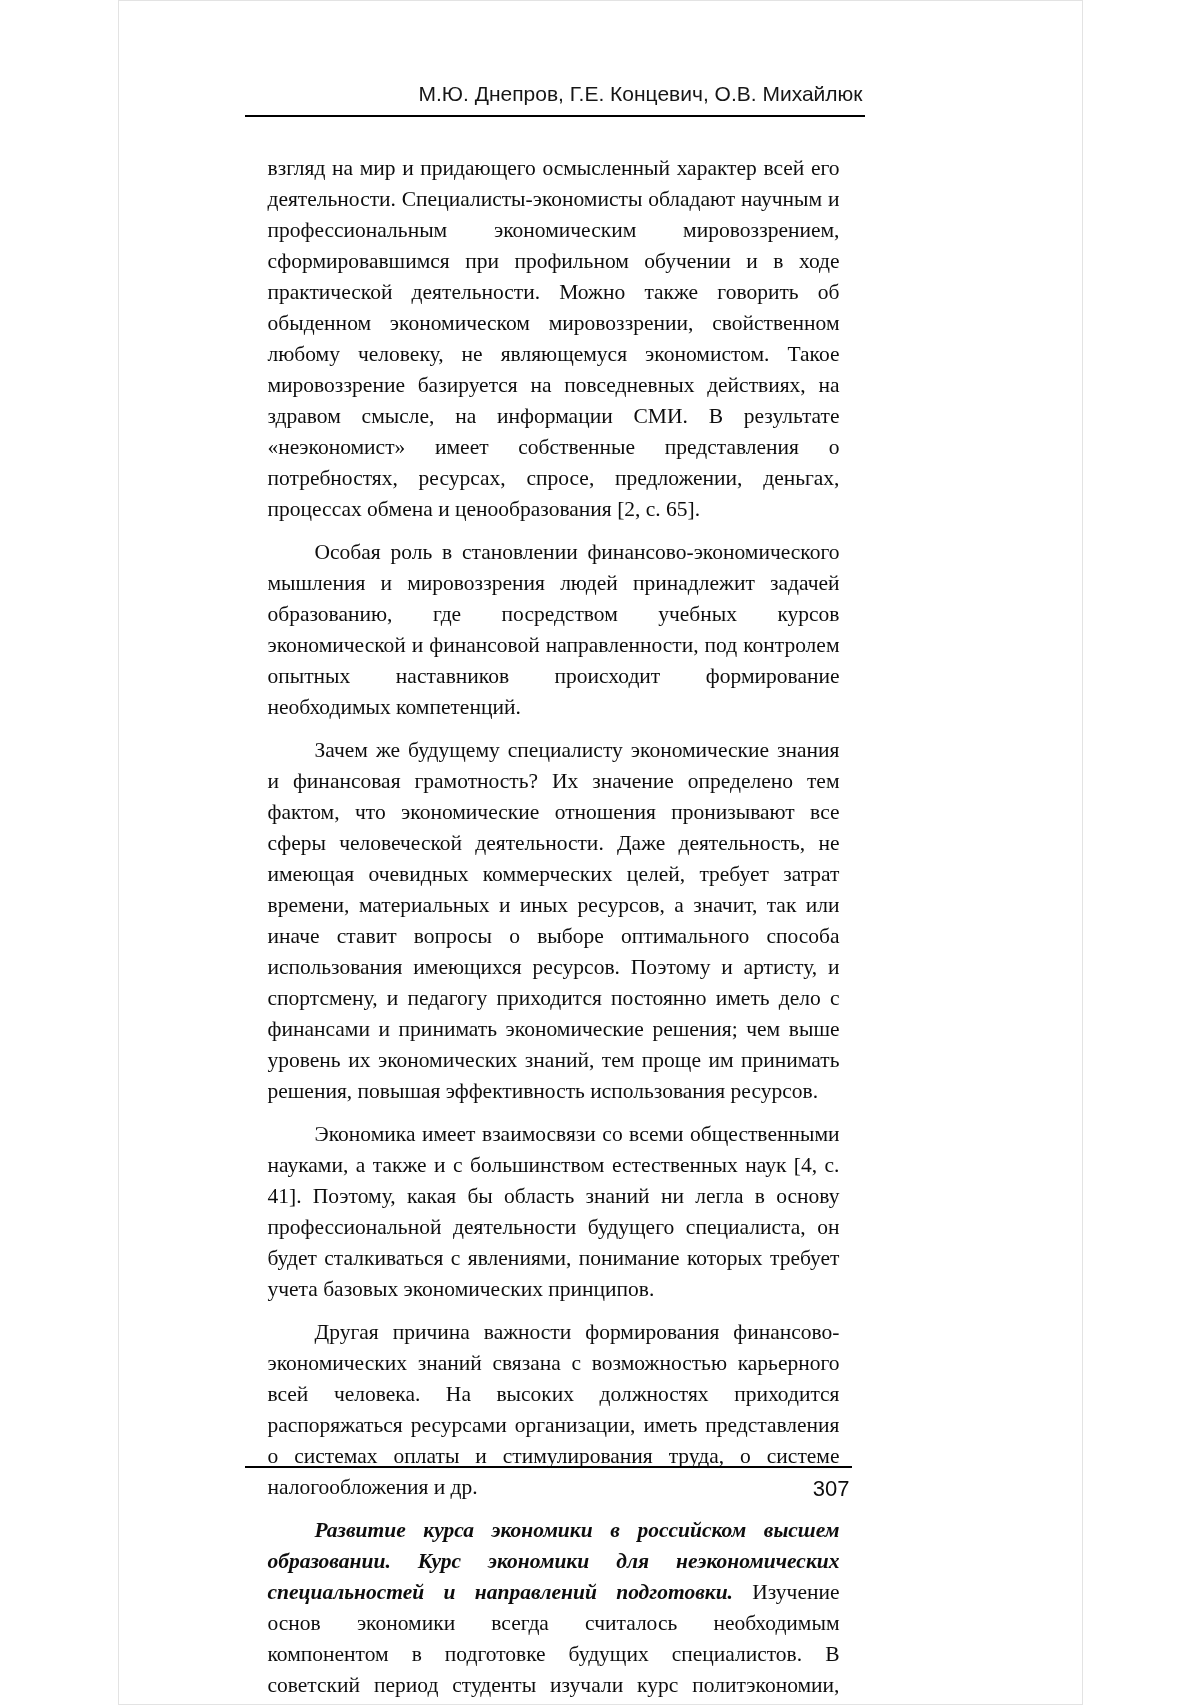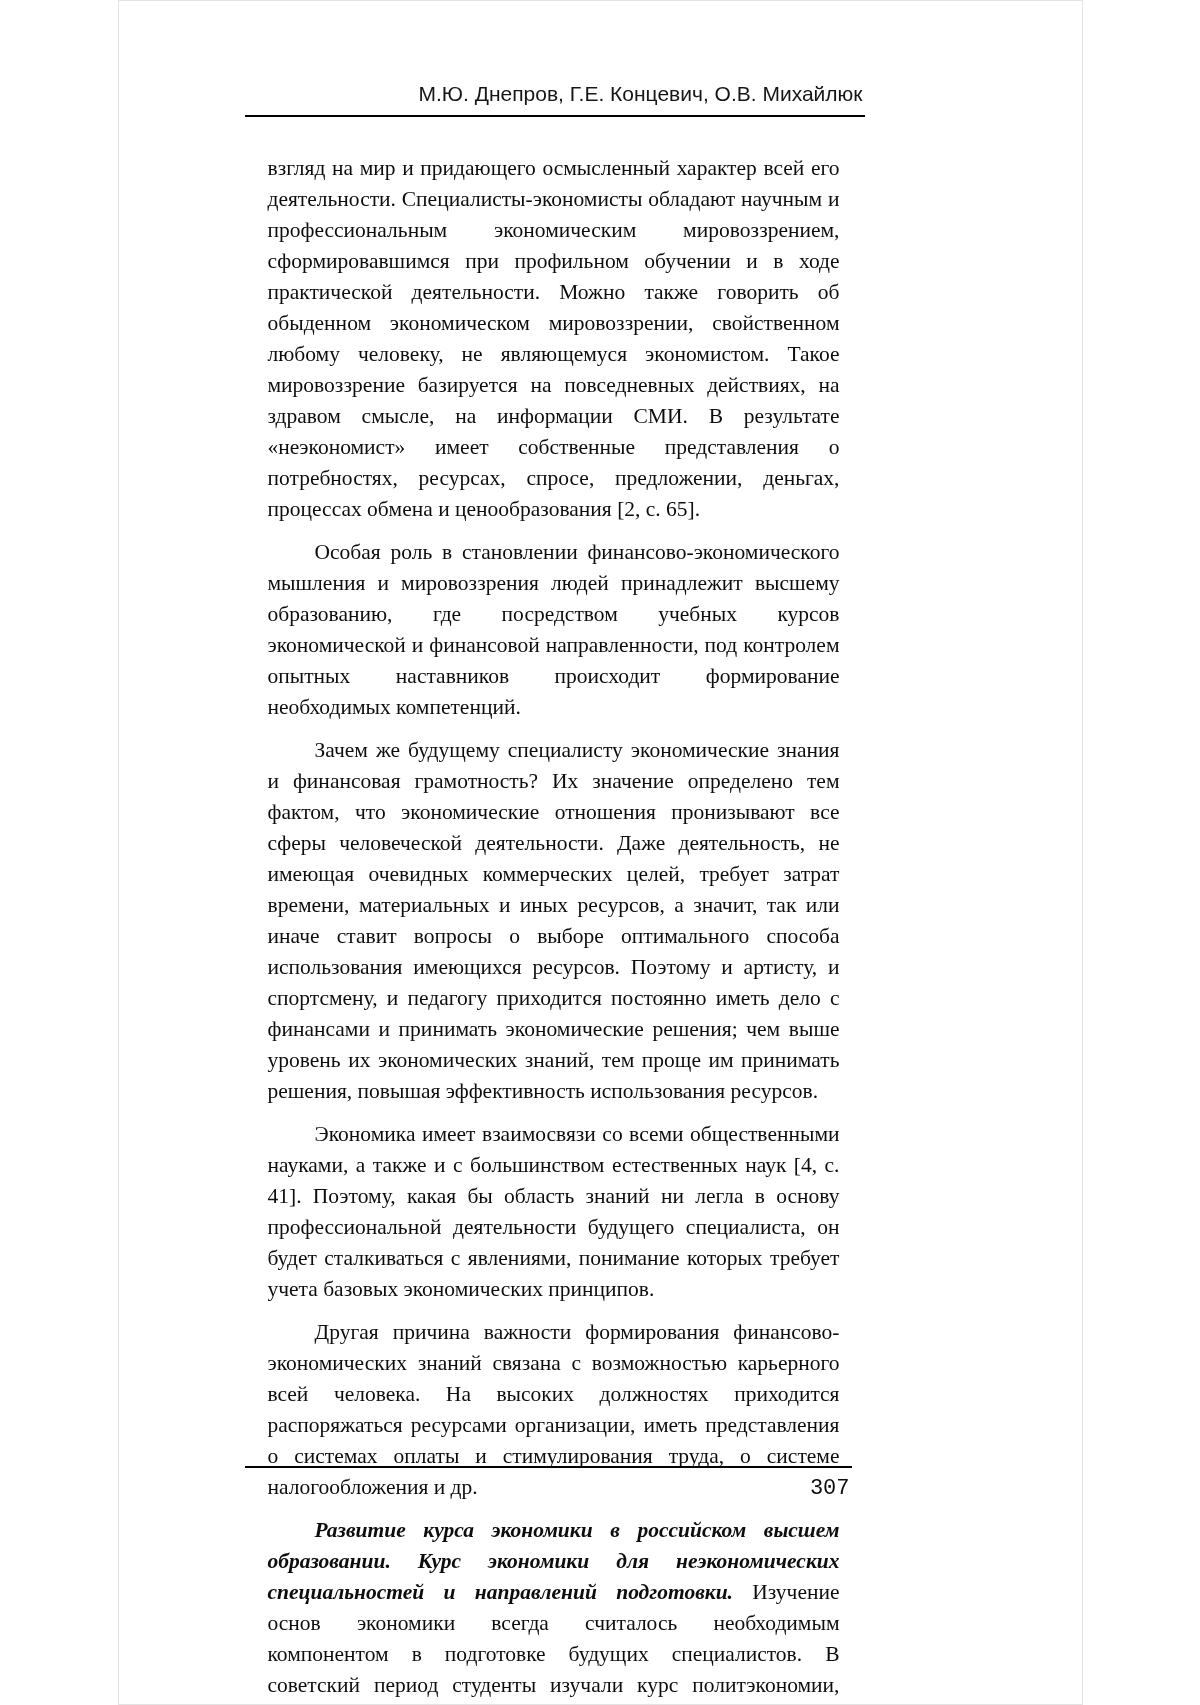--- a/index.html
+++ b/index.html
@@ -66,38 +66,38 @@
     right: 231px;
     top: 1466px;
     height: 2px;
     background: #000000;
   }
   .page-number {
     position: absolute;
     right: 233px;
     top: 1476px;
     font-size: 22px;
-    font-family: Liberation Mono, monospace;
+    font-family: Liberation Sans, sans-serif;
     color: #0d0d0d;
   }
 </style>
 </head>
 <body>
 
 <div class="page">
 
   <div class="running-head">М.Ю. Днепров, Г.Е. Концевич, О.В. Михайлюк</div>
 
   <div class="header-rule"></div>
 
   <div class="content">
 
     <p class="para no-indent">взгляд на мир и придающего осмысленный характер всей его деятельности. Специалисты-экономисты обладают научным и профессиональным экономическим мировоззрением, сформировавшимся при профильном обучении и в ходе практической деятельности. Можно также говорить об обыденном экономическом мировоззрении, свойственном любому человеку, не являющемуся экономистом. Такое мировоззрение базируется на повседневных действиях, на здравом смысле, на информации СМИ. В результате «неэкономист» имеет собственные представления о потребностях, ресурсах, спросе, предложении, деньгах, процессах обмена и ценообразования [2, с. 65].</p>
 
-    <p class="para">Особая роль в становлении финансово-экономического мышления и мировоззрения людей принадлежит высшему образованию, где посредством учебных курсов экономической и финансовой направленности, под контролем опытных наставников происходит формирование необходимых компетенций.</p>
+    <p class="para">Особая роль в становлении финансово-экономического мышления и мировоззрения людей принадлежит задачей образованию, где посредством учебных курсов экономической и финансовой направленности, под контролем опытных наставников происходит формирование необходимых компетенций.</p>
 
     <p class="para">Зачем же будущему специалисту экономические знания и финансовая грамотность? Их значение определено тем фактом, что экономические отношения пронизывают все сферы человеческой деятельности. Даже деятельность, не имеющая очевидных коммерческих целей, требует затрат времени, материальных и иных ресурсов, а значит, так или иначе ставит вопросы о выборе оптимального способа использования имеющихся ресурсов. Поэтому и артисту, и спортсмену, и педагогу приходится постоянно иметь дело с финансами и принимать экономические решения; чем выше уровень их экономических знаний, тем проще им принимать решения, повышая эффективность использования ресурсов.</p>
 
     <p class="para">Экономика имеет взаимосвязи со всеми общественными науками, а также и с большинством естественных наук [4, с. 41]. Поэтому, какая бы область знаний ни легла в основу профессиональной деятельности будущего специалиста, он будет сталкиваться с явлениями, понимание которых требует учета базовых экономических принципов.</p>
 
     <p class="para">Другая причина важности формирования финансово-экономических знаний связана с возможностью карьерного всей человека. На высоких должностях приходится распоряжаться ресурсами организации, иметь представления о системах оплаты и стимулирования труда, о системе налогообложения и др.</p>
 
 
     <p class="para">
       <span class="lead-emph">Развитие курса экономики в российском высшем образовании. Курс экономики для неэкономических специальностей и направлений подготовки.</span>

